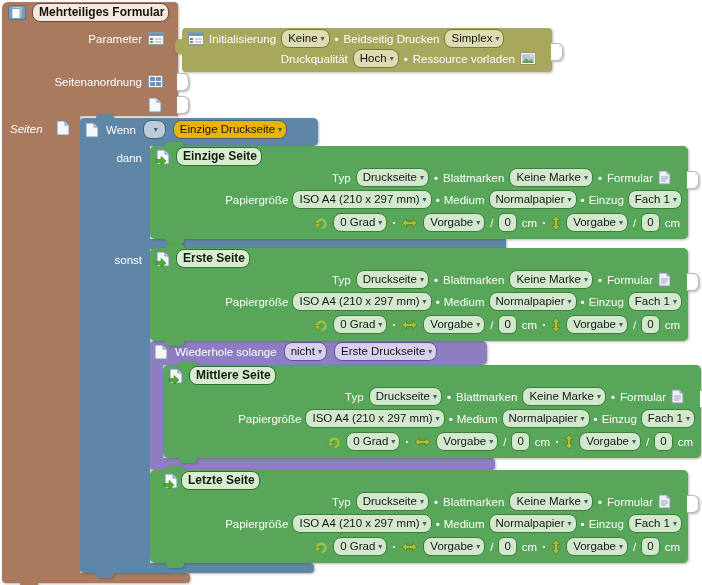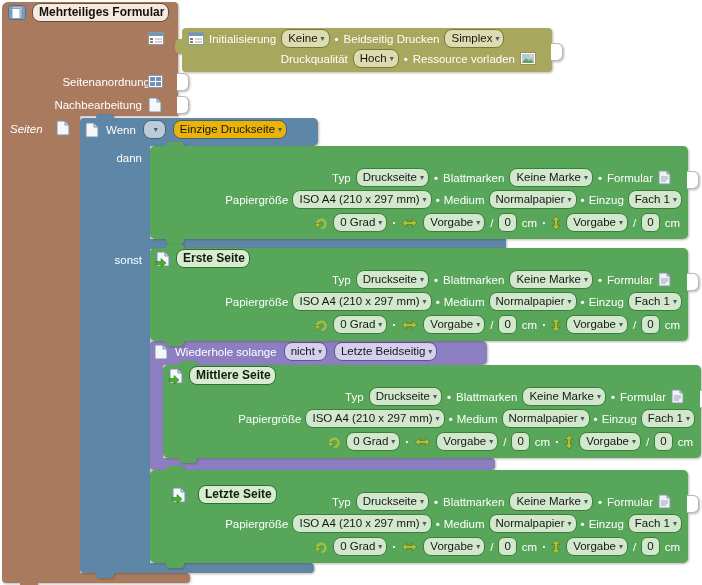--- a/index.html
+++ b/index.html
@@ -53,46 +53,46 @@
       <span class="icon">
         <svg width="18" height="15" viewBox="0 0 18 15">
           <rect x="0.5" y="0.5" width="17" height="14" rx="2" fill="#7d9cba" stroke="#55718c"></rect>
           <path d="M5 2.5 h8 v10 h-8 z" fill="#dde8f2" stroke="#b9c9d8"></path>
           <path d="M4 3.5 h8 v10 h-8 z" fill="#ffffff" stroke="#8aa0b5"></path>
         </svg>
       </span>
       <span class="pill brown-title">Mehrteiliges Formular</span>
     </div>
 
+    <div class="frow right" style="left:0;top:29px;width:140px;">
+      <span>Parameter</span>
+    </div>
     <div class="piece icon" style="left:146px;top:30px;">
       <svg width="16" height="13" viewBox="0 0 16 13">
         <rect x="0.5" y="0.5" width="15" height="12" fill="#fff" stroke="#8a97a5"></rect>
         <rect x="1" y="1" width="14" height="3" fill="#7296b4"></rect>
         <rect x="2" y="6" width="3" height="2" fill="#c45b4e"></rect>
         <rect x="2" y="9" width="3" height="2" fill="#5b9e5b"></rect>
         <path d="M7 7h7M7 10h7" stroke="#9aa7b4"></path>
       </svg>
     </div>
 
-    <div class="frow right" style="left:8px;top:72px;width:140px;">
+    <div class="frow right" style="left:0;top:72px;width:140px;">
       <span>Seitenanordnung</span>
     </div>
     <div class="piece icon" style="left:146px;top:73px;">
       <svg width="15" height="13" viewBox="0 0 15 13">
         <rect x="0.5" y="0.5" width="14" height="12" fill="#fff" stroke="#8a97a5"></rect>
         <rect x="2" y="2" width="5" height="4" fill="#6e94b5"></rect>
         <rect x="8" y="2" width="5" height="4" fill="#6e94b5"></rect>
         <rect x="2" y="7" width="5" height="4" fill="#6e94b5"></rect>
         <rect x="8" y="7" width="5" height="4" fill="#6e94b5"></rect>
       </svg>
     </div>
 
-    <div class="frow right" style="left:0;top:95px;width:140px;">
-      <span>Nachbearbeitung</span>
-    </div>
     <div class="piece icon" style="left:146px;top:95px;">
       <svg width="14" height="16" viewBox="0 0 14 16">
         <path d="M1 1 h8 l4 4 v10 h-12 z" fill="#f4f8fb" stroke="#7a8fa6"></path>
         <path d="M9 1 l4 4 h-4 z" fill="#cfe0ee" stroke="#7a8fa6"></path>
       </svg>
     </div>
 
     <div class="frow" style="left:8px;top:119px;font-style:italic;">
       <span>Seiten</span>
     </div>
@@ -183,20 +183,30 @@
       <span>sonst</span>
     </div>
   </div>
 
   <div class="block shadow" style="left:150px;top:146px;width:538px;height:93px;">
   <div class="piece green-bg" style="left:0;top:0;width:538px;height:93px;border-radius:5px;"></div>
   <div class="piece green-bg notch" style="left:16px;top:-4px;border-radius:4px 4px 0 0;"></div>
   <div class="piece green-bg notch" style="left:16px;top:93px;border-radius:0 0 4px 4px;"></div>
   <div class="socket" style="right:-11px;top:25px;"></div>
 
+  <div class="frow" style="left:5px;top:3px;gap:5px;">
+    <span class="icon">
+      <svg width="16" height="16" viewBox="0 0 16 16">
+        <path d="M2 1 h8 l4 4 v10 h-12 z" fill="#f4f8fb" stroke="#7a8fa6"></path>
+        <path d="M10 1 l4 4 h-4 z" fill="#cfe0ee" stroke="#7a8fa6"></path>
+        <path d="M1 10.5 h5 v-3 l5 4.5 -5 4.5 v-3 h-5 z" fill="#49b02a" stroke="#2e7d18" stroke-width="0.6"></path>
+      </svg>
+    </span>
+    <span class="pill titlep">Einzige Seite</span>
+  </div>
 
   <div class="frow right" style="left:0;right:17px;top:24px;gap:5px;">
     <span class="lbl">Typ</span>
     <span class="pill green">
           <span>Druckseite</span>
           <span class="dd">▾</span>
         </span>
     <span class="sep">•</span>
     <span class="lbl">Blattmarken</span>
     <span class="pill green">
@@ -289,21 +299,21 @@
           <path d="M1 1 h8 l4 4 v10 h-12 z" fill="#f4f8fb" stroke="#7a8fa6"></path>
           <path d="M9 1 l4 4 h-4 z" fill="#cfe0ee" stroke="#7a8fa6"></path>
         </svg>
       </span>
       <span class="lbl">Wiederhole solange</span>
       <span class="pill purple">
           <span>nicht</span>
           <span class="dd">▾</span>
         </span>
       <span class="pill purple">
-          <span>Letzte Beidseitig</span>
+          <span>Erste Druckseite</span>
           <span class="dd">▾</span>
         </span>
     </div>
   </div>
 
   <div class="block shadow" style="left:150px;top:248px;width:538px;height:93px;">
   <div class="piece green-bg" style="left:0;top:0;width:538px;height:93px;border-radius:5px;"></div>
   <div class="piece green-bg notch" style="left:16px;top:-4px;border-radius:4px 4px 0 0;"></div>
   <div class="piece green-bg notch" style="left:16px;top:93px;border-radius:0 0 4px 4px;"></div>
   <div class="socket" style="right:-11px;top:25px;"></div>
@@ -509,21 +519,21 @@
     <span class="lbl">cm</span>
   </div>
 </div>
 
   <div class="block shadow" style="left:150px;top:470px;width:538px;height:93px;">
   <div class="piece green-bg" style="left:0;top:0;width:538px;height:93px;border-radius:5px;"></div>
   <div class="piece green-bg notch" style="left:16px;top:-4px;border-radius:4px 4px 0 0;"></div>
   <div class="piece green-bg notch" style="left:16px;top:93px;border-radius:0 0 4px 4px;"></div>
   <div class="socket" style="right:-11px;top:25px;"></div>
 
-  <div class="frow" style="left:21px;top:3px;gap:11px;margin-top:14px;">
+  <div class="frow" style="left:13px;top:3px;gap:2px;">
     <span class="icon">
       <svg width="16" height="16" viewBox="0 0 16 16">
         <path d="M2 1 h8 l4 4 v10 h-12 z" fill="#f4f8fb" stroke="#7a8fa6"></path>
         <path d="M10 1 l4 4 h-4 z" fill="#cfe0ee" stroke="#7a8fa6"></path>
         <path d="M1 10.5 h5 v-3 l5 4.5 -5 4.5 v-3 h-5 z" fill="#49b02a" stroke="#2e7d18" stroke-width="0.6"></path>
       </svg>
     </span>
     <span class="pill titlep">Letzte Seite</span>
   </div>
 

